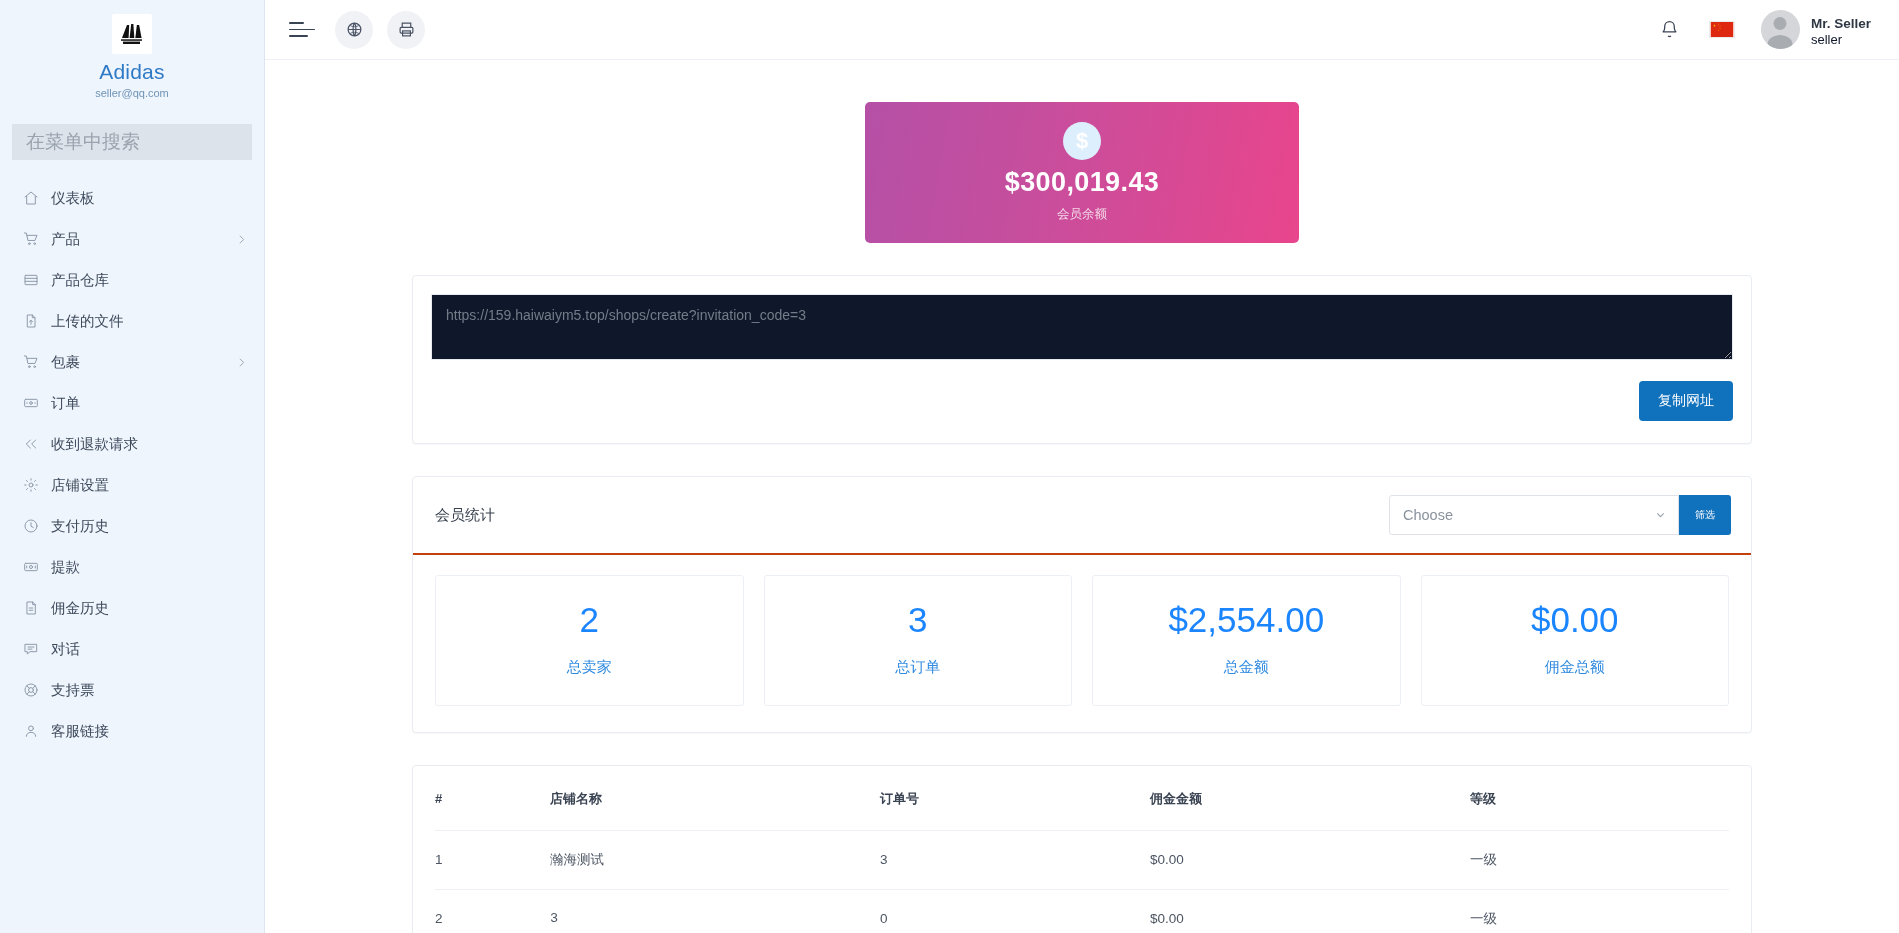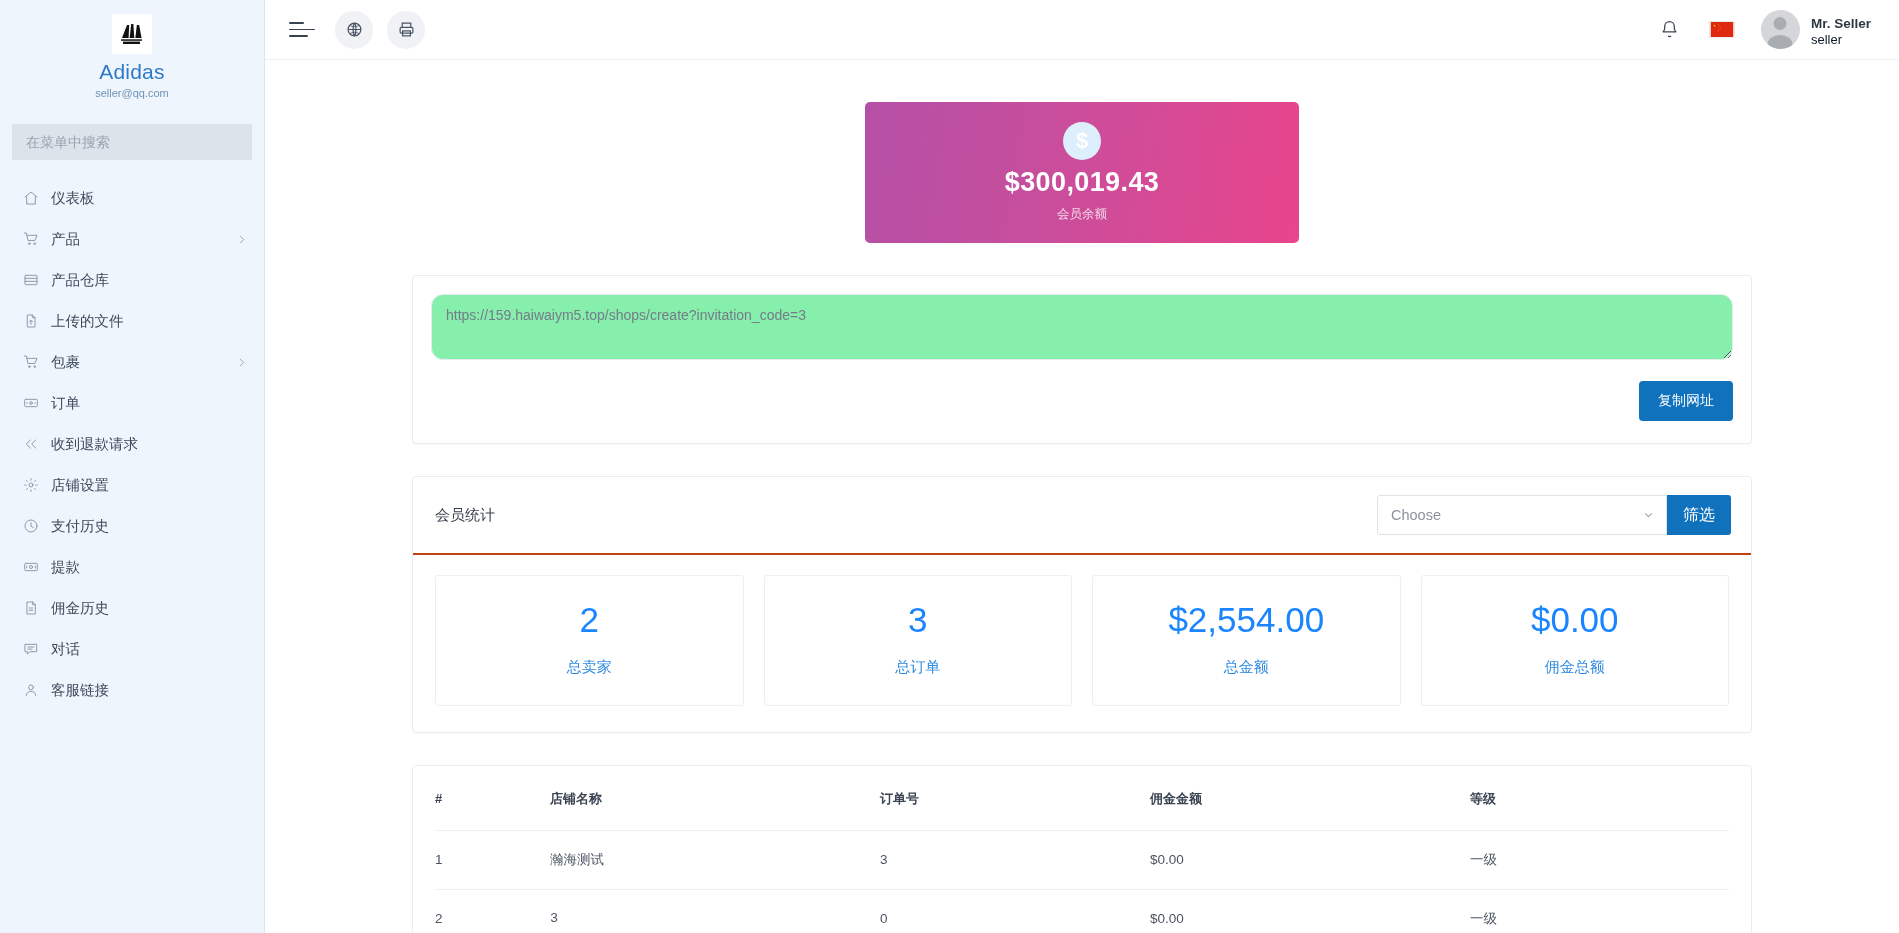--- a/index.html
+++ b/index.html
@@ -46,21 +46,21 @@
     margin-top: 2px;
     line-height: 1.4;
   }
   .menu-search {
     margin: 22px 12px 0;
     height: 36px;
     background: #dde3ea;
     border: none;
     border-radius: 0;
     padding: 0 14px;
-    font-size: 14px;
+    font-size: 19px;
     color: #5a6472;
     width: calc(100% - 24px);
     outline: none;
     font-family: "Liberation Sans", sans-serif;
   }
   .menu-search::placeholder { color: #9aa3ae; }
   .nav { margin-top: 18px; }
   .nav-item {
     display: flex;
     align-items: center;
@@ -193,22 +193,22 @@
     background: #fff;
     border: 1px solid #e9edf2;
     border-radius: 4px;
     box-shadow: 0 1px 1px rgba(16,24,40,.03);
   }
   .invite-card { margin-top: 32px; padding: 18px 18px 22px; }
   .invite-area {
     width: 100%;
     height: 66px;
     border: 1px solid #e7ebf0;
-    border-radius: 12px;
-    background: #86efac;
+    border-radius: 0;
+    background: #0f172a;
     resize: vertical;
     padding: 12px 14px;
     font-size: 14px;
     color: #737c88;
     font-family: "Liberation Sans", sans-serif;
     outline: none;
     display: block;
   }
   .invite-actions { display: flex; justify-content: flex-end; margin-top: 21px; }
   .btn-primary {
@@ -250,21 +250,21 @@
     position: absolute; right: 12px; top: 50%;
     transform: translateY(-50%);
     pointer-events: none; color: #9aa2ad;
     display: flex;
   }
   .btn-filter {
     background: #1071bd;
     color: #fff; border: none;
     border-radius: 0 3px 3px 0;
     height: 40px; padding: 0 16px;
-    font-size: 16px; cursor: pointer;
+    font-size: 10px; cursor: pointer;
     font-family: "Liberation Sans", sans-serif;
   }
   .stat-grid {
     display: flex;
     padding: 20px 22px 26px;
   }
   .stat-box {
     flex: 1 1 0;
     border: 1px solid #eceff3;
     border-radius: 3px;
@@ -439,20 +439,30 @@
           <span class="label">佣金历史</span>
         </div>
         <div class="nav-item">
           <span class="ico">
             <svg width="16" height="16" viewBox="0 0 24 24" fill="none" stroke="currentColor" stroke-width="1.5" stroke-linecap="round" stroke-linejoin="round">
               <path d="M3.5 5h17v11h-10l-4 3.5V16h-3z"></path>
               <path d="M7.5 9h9M7.5 12.2h6"></path>
             </svg>
           </span>
           <span class="label">对话</span>
+        </div>
+        <div class="nav-item">
+          <span class="ico">
+            <svg width="16" height="16" viewBox="0 0 24 24" fill="none" stroke="currentColor" stroke-width="1.5" stroke-linecap="round" stroke-linejoin="round">
+              <circle cx="12" cy="12" r="9"></circle>
+              <circle cx="12" cy="12" r="3.6"></circle>
+              <path d="M5.6 5.6l3.9 3.9M14.5 14.5l3.9 3.9M18.4 5.6l-3.9 3.9M9.5 14.5l-3.9 3.9"></path>
+            </svg>
+          </span>
+          <span class="label">支持票</span>
         </div>
         <div class="nav-item">
           <span class="ico">
             <svg width="16" height="16" viewBox="0 0 24 24" fill="none" stroke="currentColor" stroke-width="1.5" stroke-linecap="round" stroke-linejoin="round">
               <circle cx="12" cy="8" r="3.6"></circle>
               <path d="M5 20c0-3.7 3.1-6 7-6s7 2.3 7 6"></path>
             </svg>
           </span>
           <span class="label">客服链接</span>
         </div>

